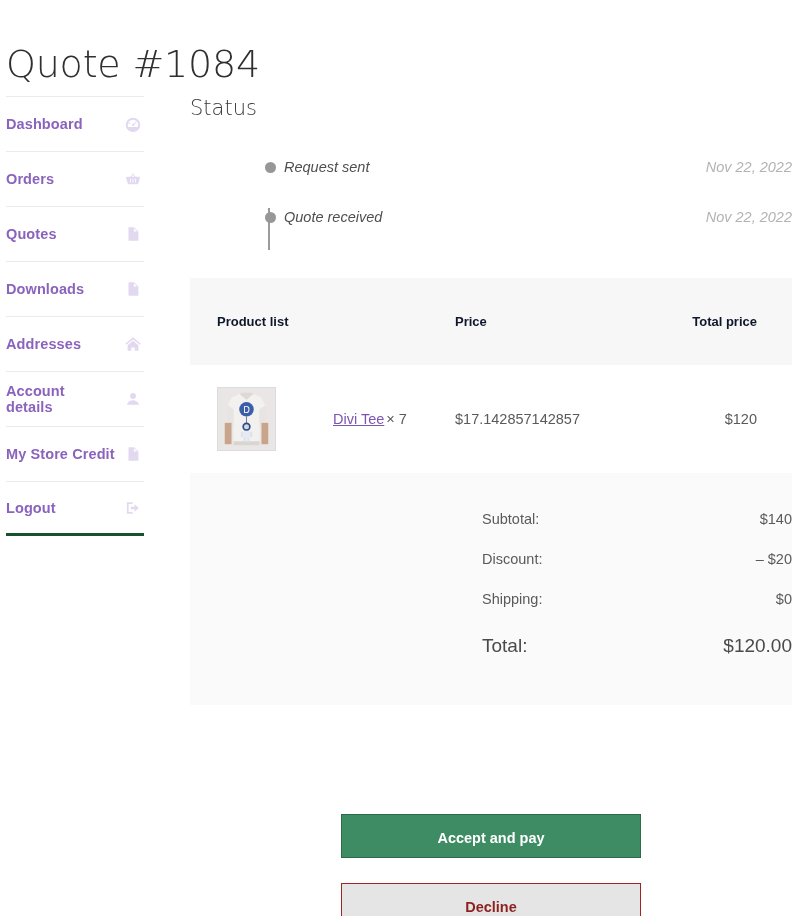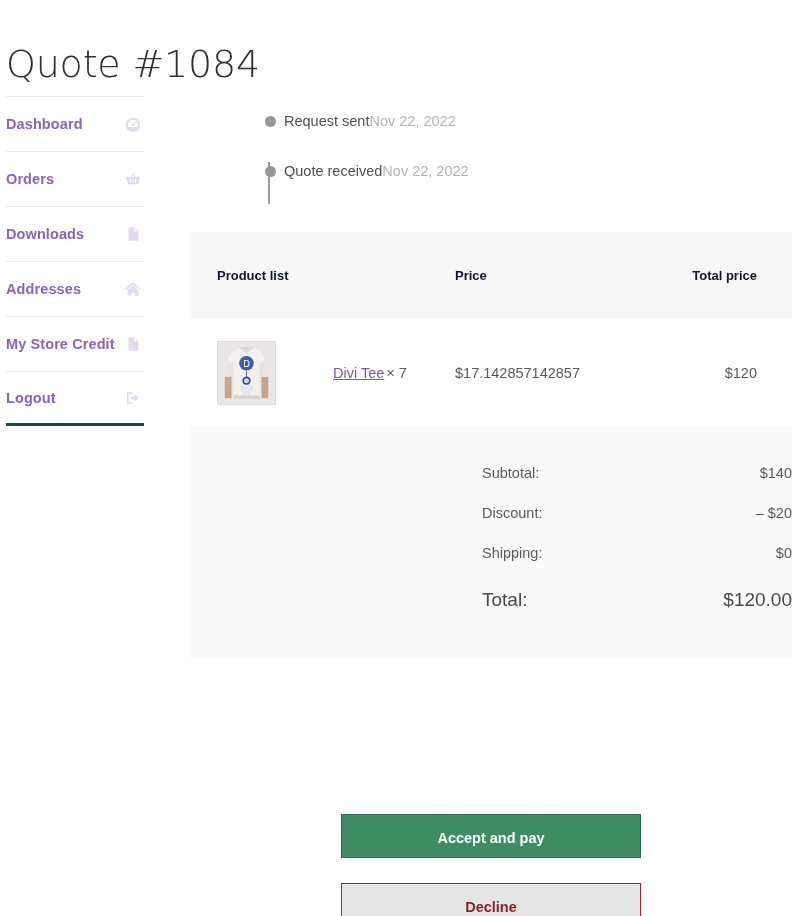--- a/index.html
+++ b/index.html
@@ -76,22 +76,23 @@
   .tl-line {
     position: absolute;
     left: 78px; top: 66px;
     width: 2px; height: 42px;
     background: #9b9b9b;
   }
   .tl-row {
     position: relative;
     display: flex;
     align-items: center;
-    justify-content: flex-start;
+    justify-content: space-between;
     height: 50px;
+    font-style: italic;
   }
   .tl-dot {
     position: absolute;
     left: 3px; top: 50%;
     margin-top: -5px;
     width: 11px; height: 11px;
     border-radius: 50%;
     background: #979797;
   }
   .tl-label {
@@ -222,39 +223,55 @@
 
     <div class="nav-item">
       <span class="nav-label">Orders</span>
       <span class="nav-icon">
         <svg viewBox="0 0 20 20" width="18" height="18">
             <path d="M10 3.2 7.3 7.4H3.1a.9.9 0 0 0-.8 1.2l1.9 6.5c.14.5.6.8 1.1.8h9.4c.5 0 .96-.3 1.1-.8l1.9-6.5a.9.9 0 0 0-.85-1.2h-4.2L10 3.2zm0 1.9 1.5 2.3h-3L10 5.1zM6.6 9.8h.9v4.2h-.9V9.8zm2.9 0h.9v4.2h-.9V9.8zm2.9 0h.9v4.2h-.9V9.8z"></path>
           </svg>
       </span>
     </div>
 
+    <div class="nav-item">
+      <span class="nav-label">Quotes</span>
+      <span class="nav-icon">
+        <svg viewBox="0 0 20 20" width="18" height="18">
+            <path d="M5 2.5h6.2L16 7.3v10.2H5V2.5zm6 1.2v3.6h3.6L11 3.7zM7 10h7v1.1H7V10zm0 2.3h7v1.1H7v-1.1zm0 2.3h5v1.1H7v-1.1z"></path>
+          </svg>
+      </span>
+    </div>
 
     <div class="nav-item">
       <span class="nav-label">Downloads</span>
       <span class="nav-icon">
         <svg viewBox="0 0 20 20" width="18" height="18">
             <path d="M5 2.5h6.2L16 7.3v10.2H5V2.5zm6 1.2v3.6h3.6L11 3.7zM7.3 3.2h1.5v1.2H7.3V3.2zm0 2.1h1.5v1.2H7.3V5.3zm0 2.1h1.5v1.2H7.3V7.4zm0 2.1h1.5v1.2H7.3V9.5zm.1 2.4h1.4l.4 3.1a1.1 1.1 0 0 1-2.2 0l.4-3.1z"></path>
           </svg>
       </span>
     </div>
 
     <div class="nav-item">
       <span class="nav-label">Addresses</span>
       <span class="nav-icon">
         <svg viewBox="0 0 20 20" width="18" height="18">
             <path d="M10 2.6 1.4 9.6l1 1.3L10 4.9l7.6 6 1-1.3L10 2.6zm0 3.9-6 4.8v6.1h4.1v-3.6h3.8v3.6H16v-6.1l-6-4.8z"></path>
           </svg>
       </span>
     </div>
 
+    <div class="nav-item">
+      <span class="nav-label">Account details</span>
+      <span class="nav-icon">
+        <svg viewBox="0 0 20 20" width="18" height="18">
+            <path d="M10 3.3a3.3 3.3 0 1 0 0 6.6 3.3 3.3 0 0 0 0-6.6zm0 8a7.3 7.3 0 0 0-6.3 3.6c-.4.7 0 1.6.8 1.6h11a.9.9 0 0 0 .8-1.4A7.3 7.3 0 0 0 10 11.3z"></path>
+          </svg>
+      </span>
+    </div>
 
     <div class="nav-item">
       <span class="nav-label">My Store Credit</span>
       <span class="nav-icon">
         <svg viewBox="0 0 20 20" width="18" height="18">
             <path d="M5 2.5h6.2L16 7.3v10.2H5V2.5zm6 1.2v3.6h3.6L11 3.7zM7 10h7v1.1H7V10zm0 2.3h7v1.1H7v-1.1zm0 2.3h5v1.1H7v-1.1z"></path>
           </svg>
       </span>
     </div>
 
@@ -264,20 +281,21 @@
         <svg viewBox="0 0 20 20" width="18" height="18">
             <path d="M3.2 3.6h6.3v1.9H5.1v9h4.4v1.9H3.2V3.6zm8.6 2.1 4.6 4.3-4.6 4.3v-2.9H7.6V8.6h4.2V5.7z"></path>
           </svg>
       </span>
     </div>
 
   </nav>
 
   <div class="main">
 
+    <h2 class="status-heading">Status</h2>
 
     <div class="timeline">
       <div class="tl-line"></div>
 
       <div class="tl-row">
         <span class="tl-dot"></span>
         <span class="tl-label">Request sent</span>
         <span class="tl-date">Nov 22, 2022</span>
       </div>
 

